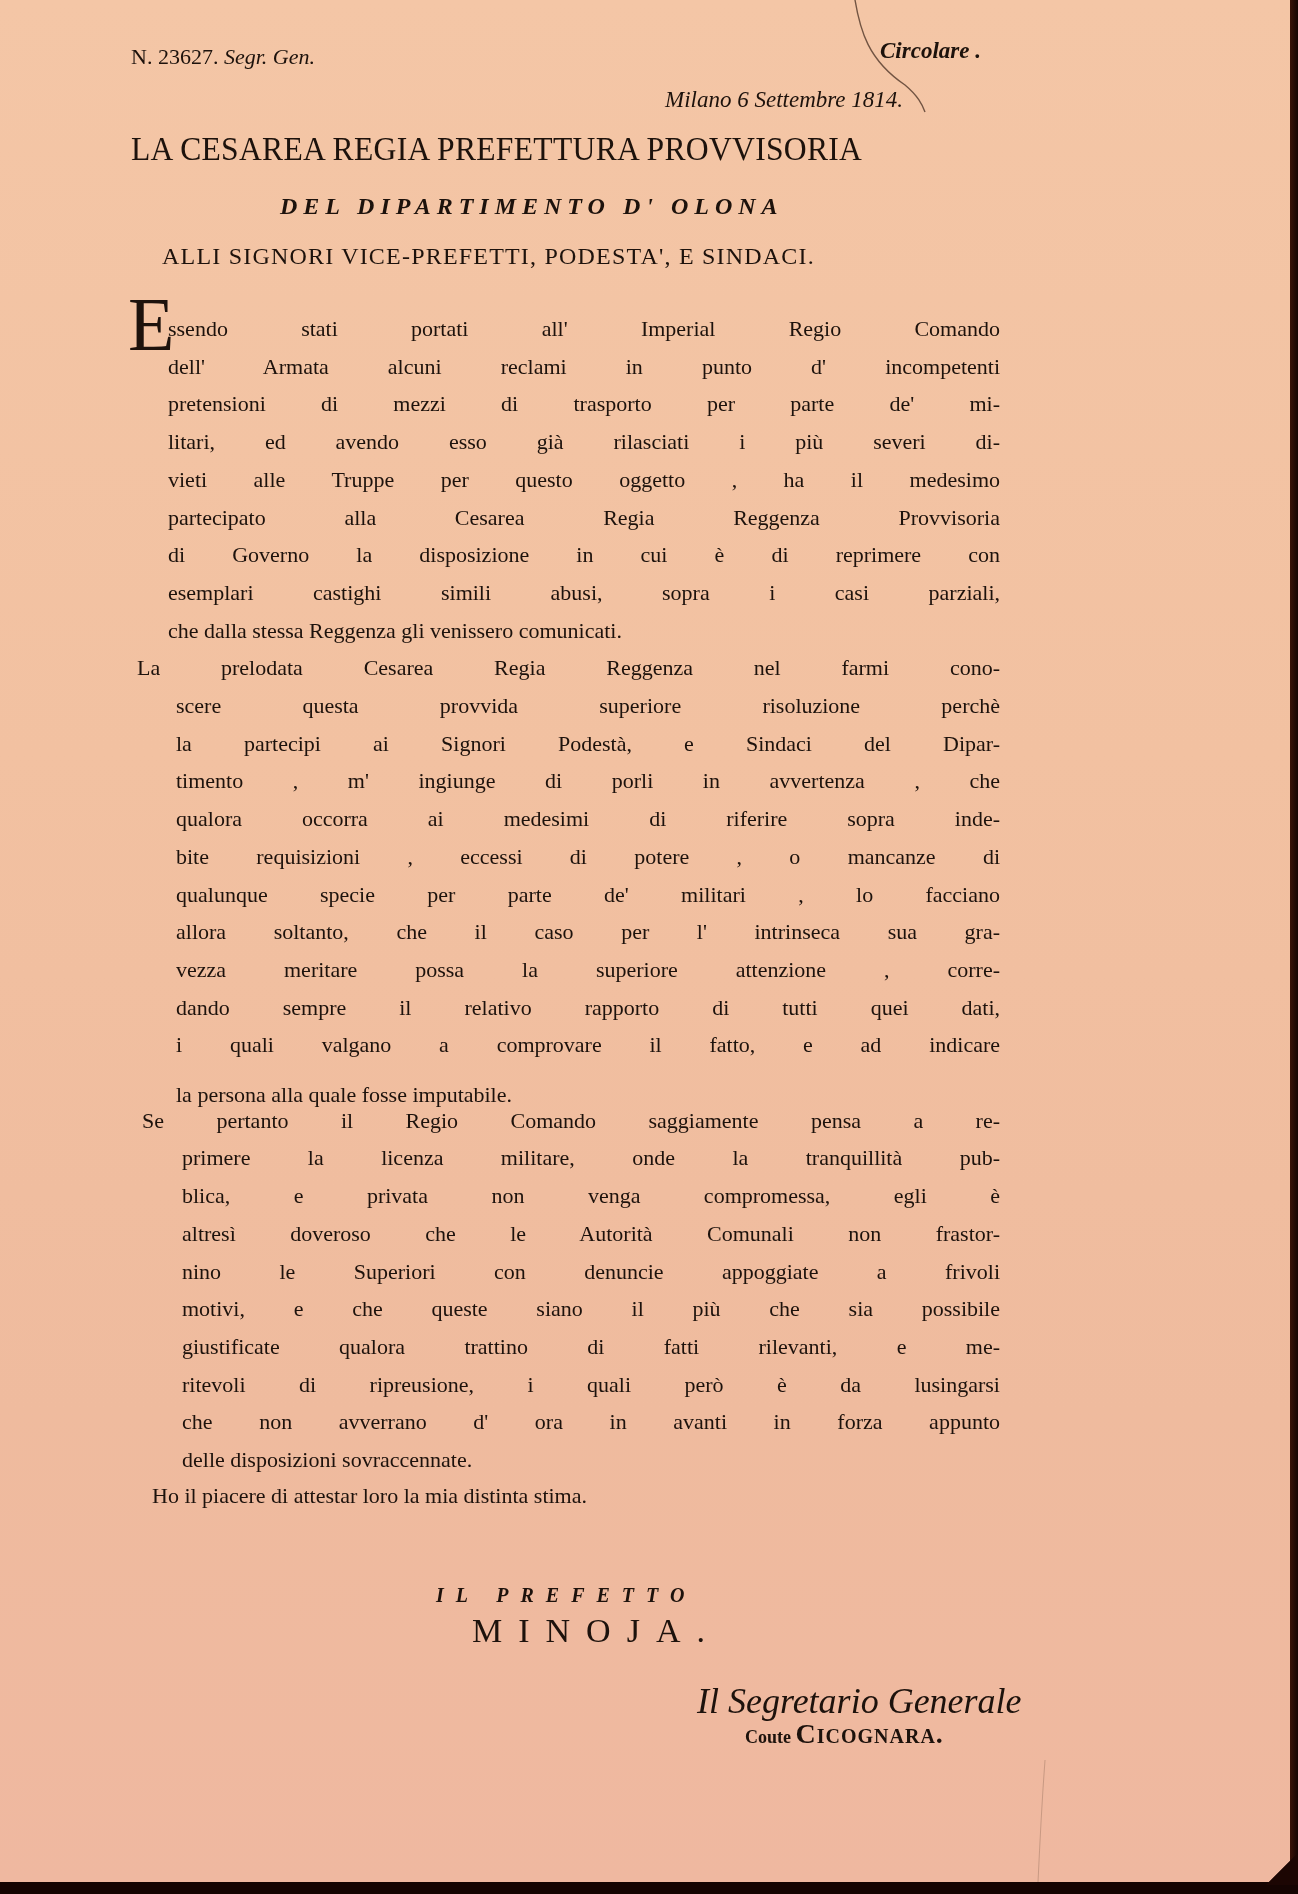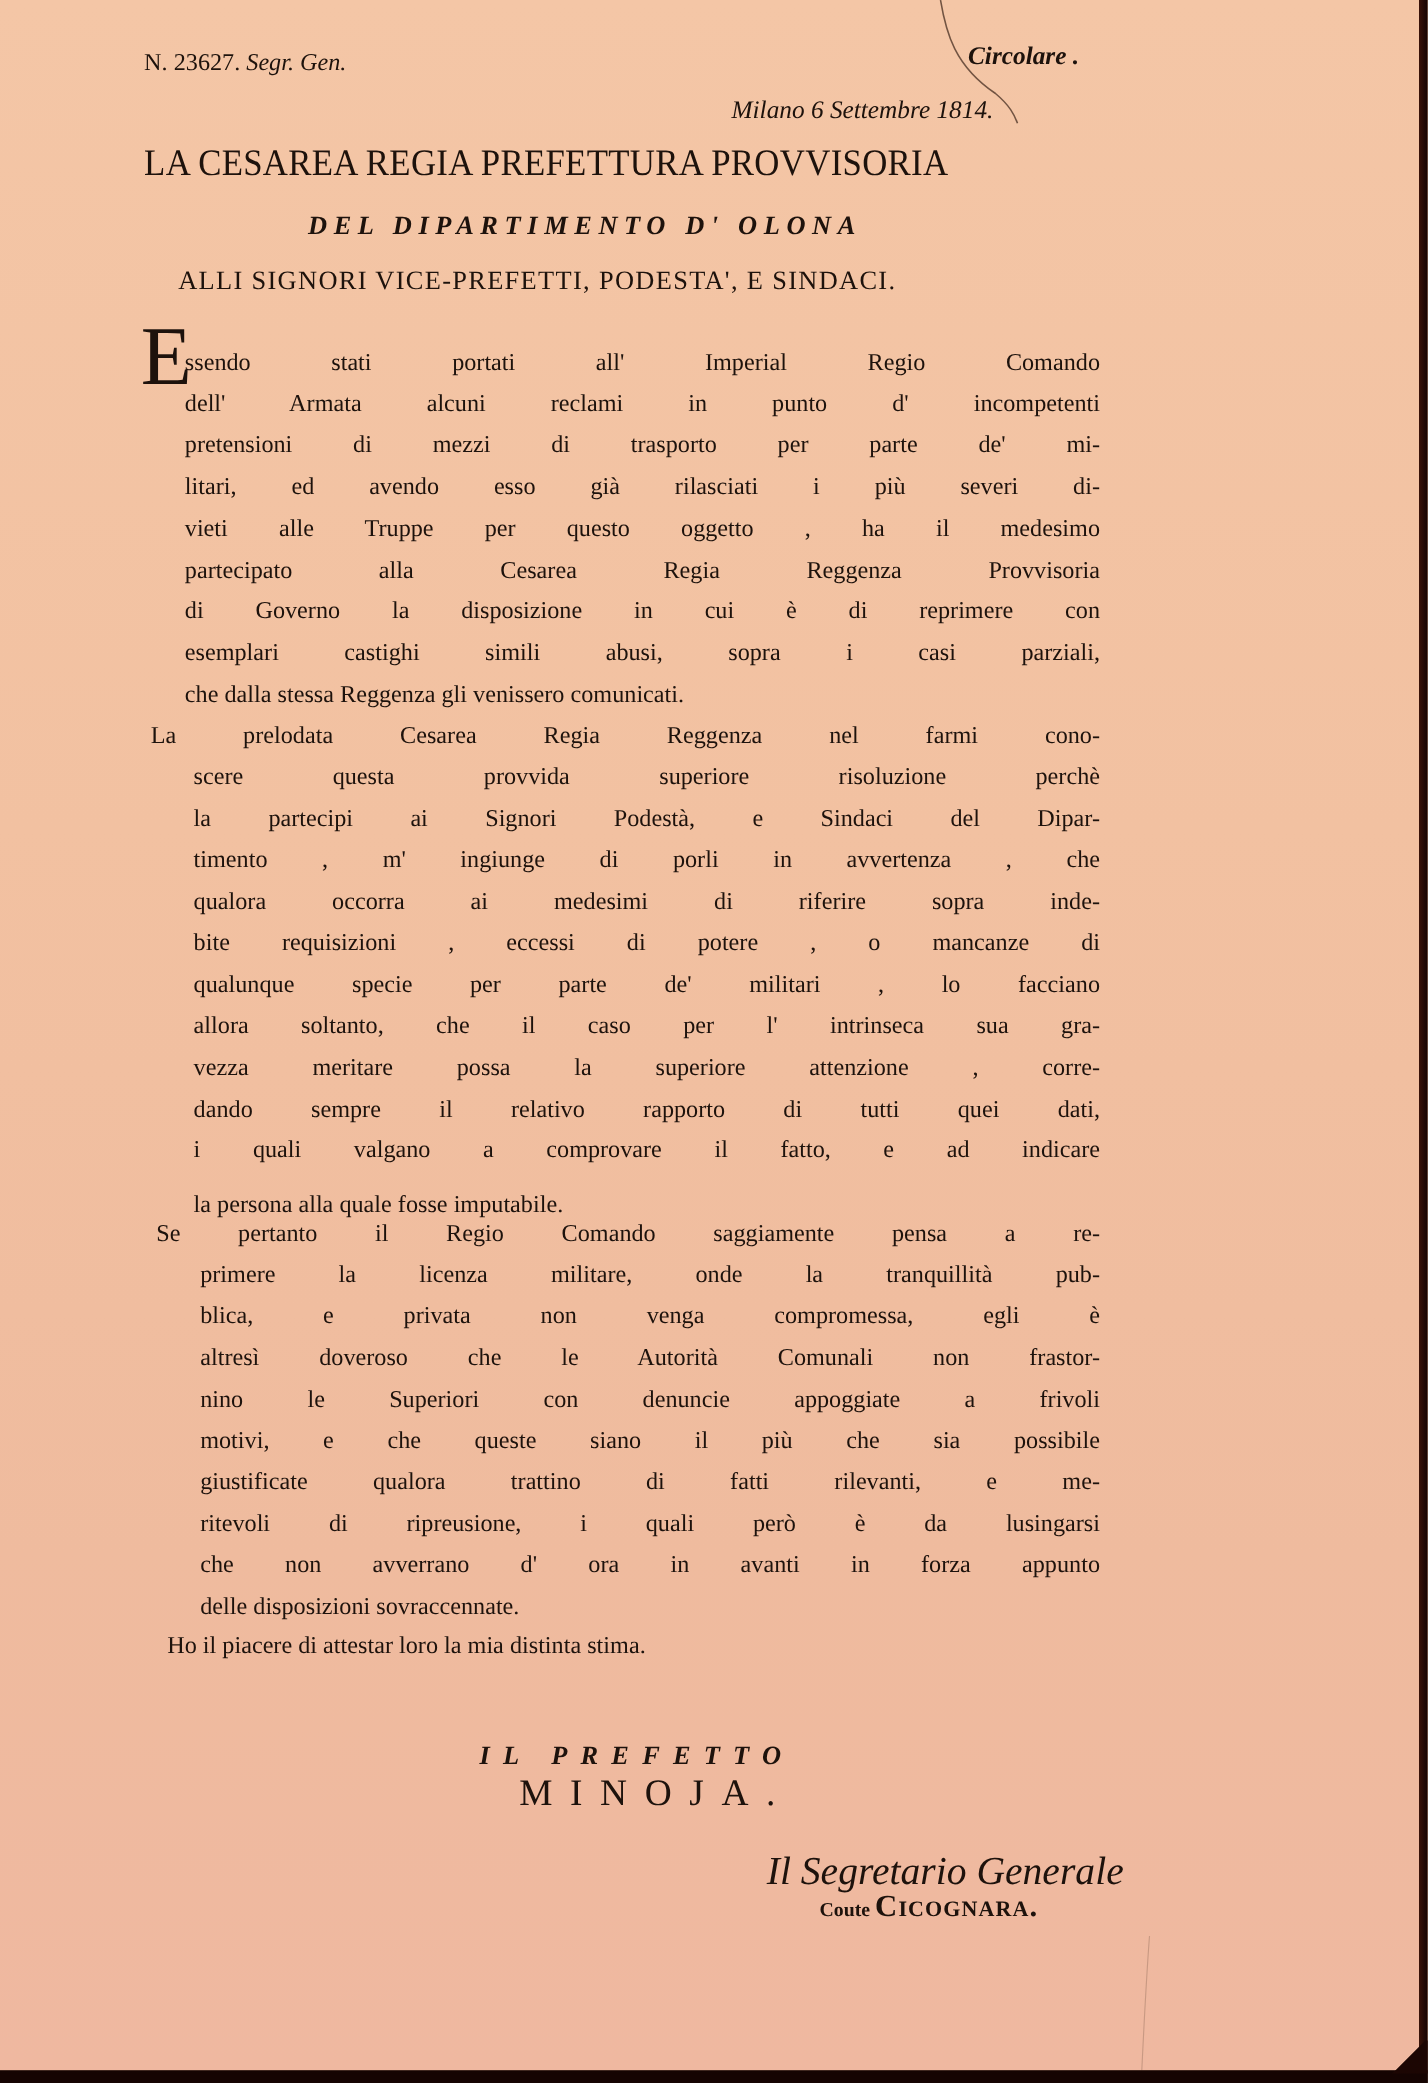--- a/index.html
+++ b/index.html
@@ -31,21 +31,21 @@
   .abs { position: absolute; white-space: nowrap; }
   .ref { left: 131px; top: 44px; font-size: 22px; font-style: italic; }
   .ref .num { font-style: normal; }
   .circ { left: 880px; top: 38px; font-size: 23px; font-style: italic; font-weight: bold; }
   .date { left: 665px; top: 87px; font-size: 23px; font-style: italic; }
   .title { left: 131px; top: 130px; font-size: 34px; letter-spacing: 0.3px; transform: scaleX(0.93); transform-origin: left; }
   .subtitle { left: 280px; top: 193px; font-size: 24px; font-style: italic; font-weight: bold; letter-spacing: 6px; }
   .recip { left: 162px; top: 243px; font-size: 24px; letter-spacing: 1.2px; }
   .dropcap { left: 128px; top: 286px; font-size: 76px; line-height: 76px; }
   .line { font-size: 22px; line-height: 38px; }
-  .sig-title { left: 436px; top: 1584px; font-size: 24px; font-style: italic; font-weight: bold; letter-spacing: 12px; }
+  .sig-title { left: 436px; top: 1584px; font-size: 20px; font-style: italic; font-weight: bold; letter-spacing: 12px; }
   .sig-name { left: 472px; top: 1612px; font-size: 34px; letter-spacing: 16px; }
   .sec-title { left: 697px; top: 1680px; font-size: 36px; font-style: italic; }
   .sec-name { left: 745px; top: 1718px; font-size: 18px; font-weight: bold; text-align: right; }
   .sec-name .big { font-size: 28px; font-variant: small-caps; letter-spacing: 1px; }
 </style>
 </head>
 <body>
 
 <div class="page"></div>
 <svg class="crease" viewBox="0 0 1298 1894">

